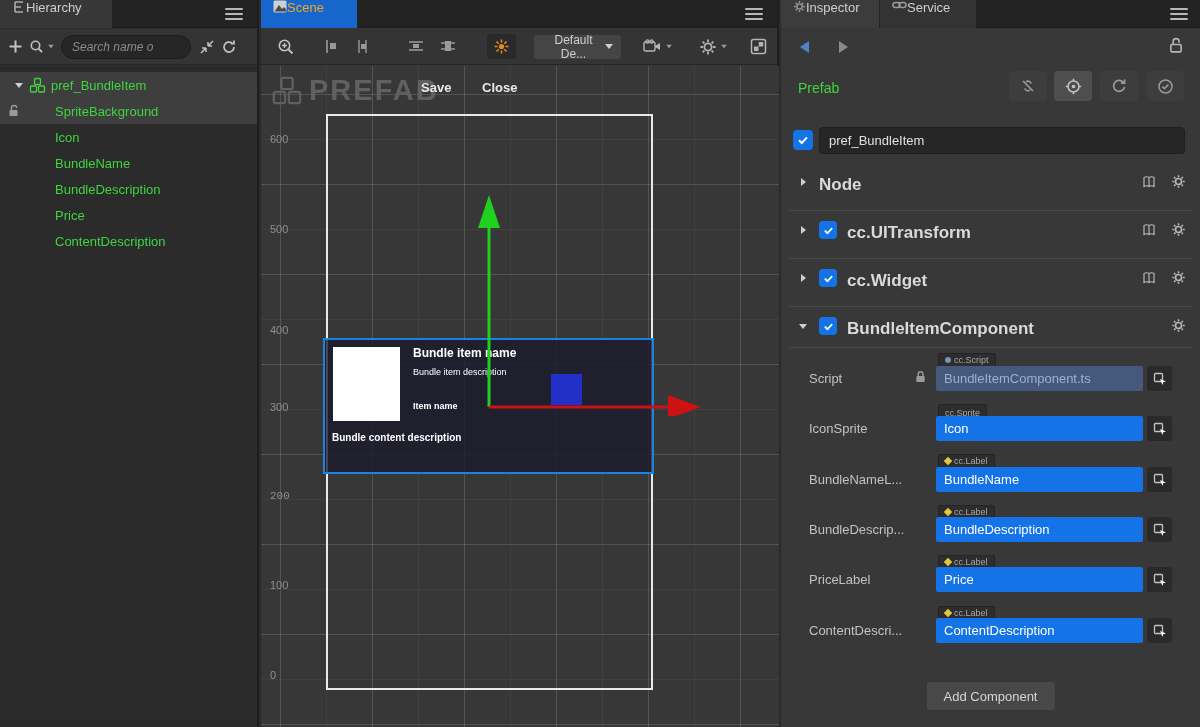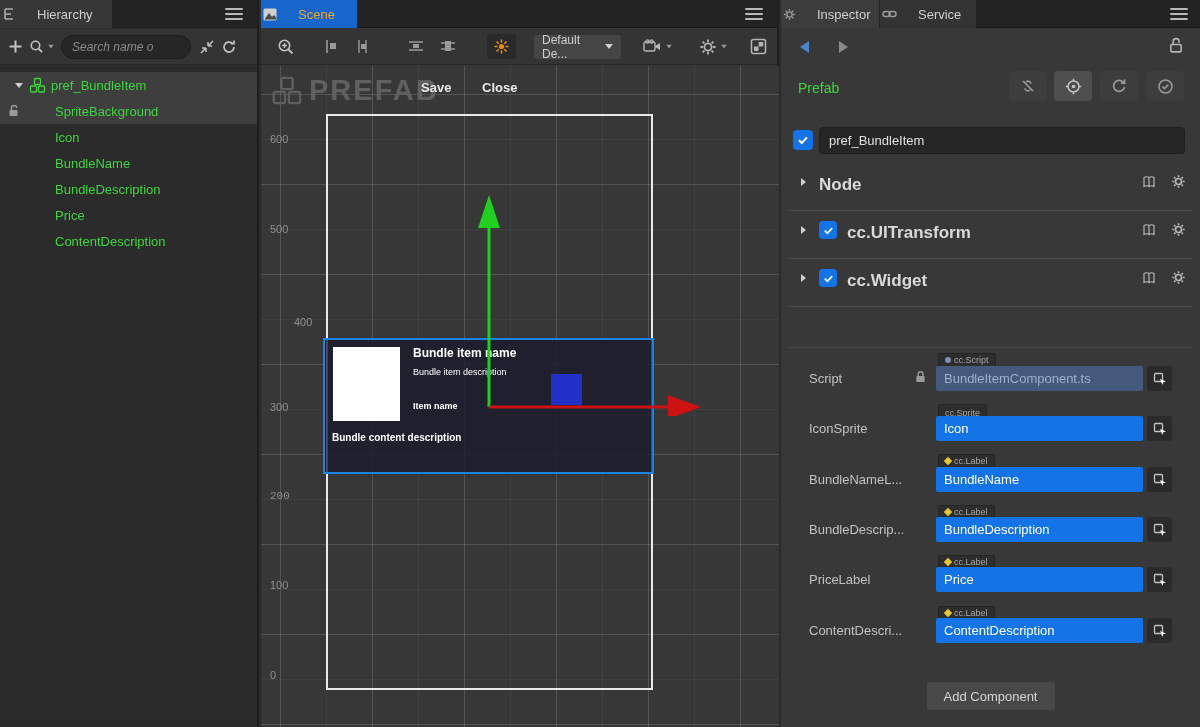--- a/index.html
+++ b/index.html
@@ -3,41 +3,41 @@
 <meta charset="utf-8">
 <style>
   * { margin:0; padding:0; box-sizing:border-box; }
   html,body { width:1200px; height:727px; background:#2b2b2b; overflow:hidden; }
   body { font-family:"Liberation Sans","DejaVu Sans",sans-serif; }
   .app { position:relative; width:1200px; height:727px; background:#2b2b2b; color:#ccc; font-size:13px; }
 
   
   .panel { position:absolute; top:0; height:727px; }
   .tabbar { position:absolute; left:0; top:0; right:0; height:28px; background:#232323; border-bottom:1px solid #1c1c1c; }
-  .tab { position:absolute; top:0; height:28px; display:flex; align-items:center; gap:21px; padding:0 2px; background:#383838; color:#cfcfcf; font-size:13px; }
+  .tab { position:absolute; top:0; height:28px; display:flex; align-items:flex-start; gap:0; padding:0 12px; background:#383838; color:#cfcfcf; font-size:13px; }
   .hamburger { position:absolute; top:6px; width:18px; height:16px; display:flex; flex-direction:column; justify-content:center; gap:3px; cursor:pointer; }
   .hamburger span { display:block; height:2px; background:#b9b9b9; border-radius:1px; }
   .icon { display:inline-flex; align-items:center; justify-content:center; }
   .tri-down { width:0; height:0; border-left:4px solid transparent; border-right:4px solid transparent; border-top:5px solid #cfcfcf; display:inline-block; }
   .tri-right { width:0; height:0; border-top:4px solid transparent; border-bottom:4px solid transparent; border-left:5px solid #cfcfcf; display:inline-block; }
 
   
   .hierarchy { left:0; width:259px; background:#2e2e2e; border-right:2px solid #1e1e1e; }
   .hierarchy .tab { left:0; width:112px; background:#373737; }
   .h-toolbar { position:absolute; left:0; top:29px; right:0; height:36px; background:#343434; display:flex; align-items:center; padding:0 8px; gap:6px; border-bottom:1px solid #262626; }
   .search-box { flex:0 0 130px; height:24px; background:#262626; border:1px solid #1d1d1d; border-radius:12px; color:#8a8a8a; font-style:italic; font-size:12px; padding:0 10px; overflow:hidden; white-space:nowrap; line-height:22px; }
   .tree { position:absolute; left:0; top:66px; right:0; bottom:0; background:#2b2b2b; }
   .tree-band { position:absolute; left:0; top:6px; width:100%; height:52px; background:#3e3e3e; }
   .tree-row { position:absolute; left:0; width:100%; height:26px; display:flex; align-items:center; color:#3fd43f; font-size:13px; }
   .tree-label { white-space:nowrap; }
 
   
   .scene { left:261px; width:518px; background:#373737; border-right:2px solid #1e1e1e; }
   .scene .tab { left:0; width:96px; background:#1766cc; color:#f5a623; }
-  .s-toolbar { position:absolute; left:0; top:29px; right:0; height:36px; background:#343434; display:flex; align-items:center; gap:14px; padding:16px 10px; border-bottom:1px solid #262626; }
+  .s-toolbar { position:absolute; left:0; top:29px; right:0; height:36px; background:#343434; display:flex; align-items:center; gap:14px; padding:16px 10px; border-bottom:1px solid #262626;text-align:center; }
   .tool-btn { display:flex; align-items:center; gap:3px; cursor:pointer; }
   .tool-active { background:#2a2a2a; border-radius:4px; padding:4px 6px; }
   .s-dropdown { width:118px; height:24px; background:#454545; border-radius:3px; display:flex; align-items:center; justify-content:space-between; padding:0 8px; color:#cfcfcf; font-size:12px; cursor:pointer; }
   .viewport { position:absolute; left:0; top:66px; width:518px; height:661px; overflow:hidden; background-color:#373737;
     background-image:
       linear-gradient(to right, rgba(255,255,255,0.10) 1px, transparent 1px),
       linear-gradient(to bottom, rgba(255,255,255,0.10) 1px, transparent 1px),
       linear-gradient(to right, rgba(255,255,255,0.045) 1px, transparent 1px),
       linear-gradient(to bottom, rgba(255,255,255,0.045) 1px, transparent 1px);
     background-size: 92px 100%, 100% 90px, 46px 100%, 100% 45px;
@@ -258,21 +258,21 @@
             <rect x="4" y="8.5" width="4.5" height="4.5" fill="#b5b5b5"></rect>
             <rect x="8.7" y="4" width="4.5" height="4.5" fill="#b5b5b5"></rect>
           </svg>
       </span>
     </div>
 
     <div class="viewport">
 
       <div class="ruler-num" style="top:73px;">600</div>
       <div class="ruler-num" style="top:163px;">500</div>
-      <div class="ruler-num" style="top:256px;margin-left:24px;">400</div>
+      <div class="ruler-num" style="top:264px;">400</div>
       <div class="ruler-num" style="top:341px;">300</div>
       <div class="ruler-num" style="top:430px;font-family:Liberation Mono, monospace;">200</div>
       <div class="ruler-num" style="top:519px;">100</div>
       <div class="ruler-num" style="top:609px;">0</div>
 
       <div class="prefab-mark">
         <svg width="32" height="32" viewBox="0 0 17 17">
             <g stroke="#606060" stroke-width="1.2" fill="none">
               <rect x="5.5" y="1.5" width="6" height="6" rx="1"></rect>
               <rect x="1.5" y="9" width="6" height="6" rx="1"></rect>
@@ -460,20 +460,41 @@
               <g stroke="#b5b5b5" stroke-width="2">
                 <path d="M9 1.5 v2.4 M9 14.1 v2.4 M1.5 9 h2.4 M14.1 9 h2.4 M3.7 3.7 l1.7 1.7 M12.6 12.6 l1.7 1.7 M14.3 3.7 l-1.7 1.7 M5.4 12.6 l-1.7 1.7"></path>
               </g>
               <circle cx="9" cy="9" r="3.6" stroke="#b5b5b5" stroke-width="2" fill="none"></circle>
             </svg>
           </span>
       </span>
     </div>
     <div class="sec-divider" style="top:306px;"></div>
 
+    <div class="sec-row" style="top:314px;">
+      <span class="icon" style="position:absolute; left:18px; top:10px;">
+          <span class="tri-down"></span>
+        </span>
+      <span class="checkbox" style="left:38px; top:3px; width:18px; height:18px;">
+          <svg width="11" height="11" viewBox="0 0 12 12">
+            <path d="M2 6.2 L4.8 9 L10 3.4" stroke="#fff" stroke-width="2" fill="none"></path>
+          </svg>
+        </span>
+      <span class="sec-label" style="left:66px; top:5px;">BundleItemComponent</span>
+      <span class="sec-icons">
+        <span class="icon">
+            <svg width="15" height="15" viewBox="0 0 18 18">
+              <g stroke="#b5b5b5" stroke-width="2">
+                <path d="M9 1.5 v2.4 M9 14.1 v2.4 M1.5 9 h2.4 M14.1 9 h2.4 M3.7 3.7 l1.7 1.7 M12.6 12.6 l1.7 1.7 M14.3 3.7 l-1.7 1.7 M5.4 12.6 l-1.7 1.7"></path>
+              </g>
+              <circle cx="9" cy="9" r="3.6" stroke="#b5b5b5" stroke-width="2" fill="none"></circle>
+            </svg>
+          </span>
+      </span>
+    </div>
     <div class="sec-divider" style="top:347px;"></div>
 
     <div>
       <span class="f-label" style="top:371px;">Script</span>
       <span class="icon" style="position:absolute; left:133px; top:370px;">
         <svg width="13" height="14" viewBox="0 0 14 14">
             <rect x="2.5" y="6" width="9" height="6.5" rx="1" fill="#9a9a9a"></rect>
             <path d="M4.5 6 V4 a2.6 2.6 0 0 1 5.2 0 V6" stroke="#9a9a9a" stroke-width="1.5" fill="none"></path>
           </svg>
       </span>

